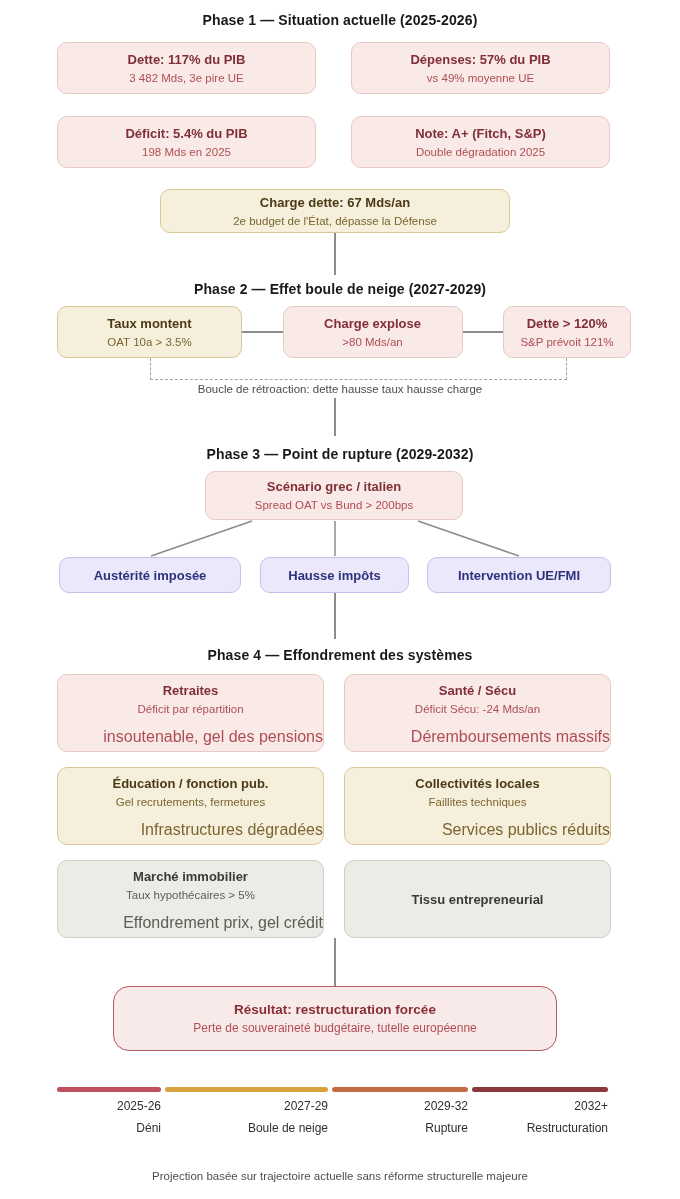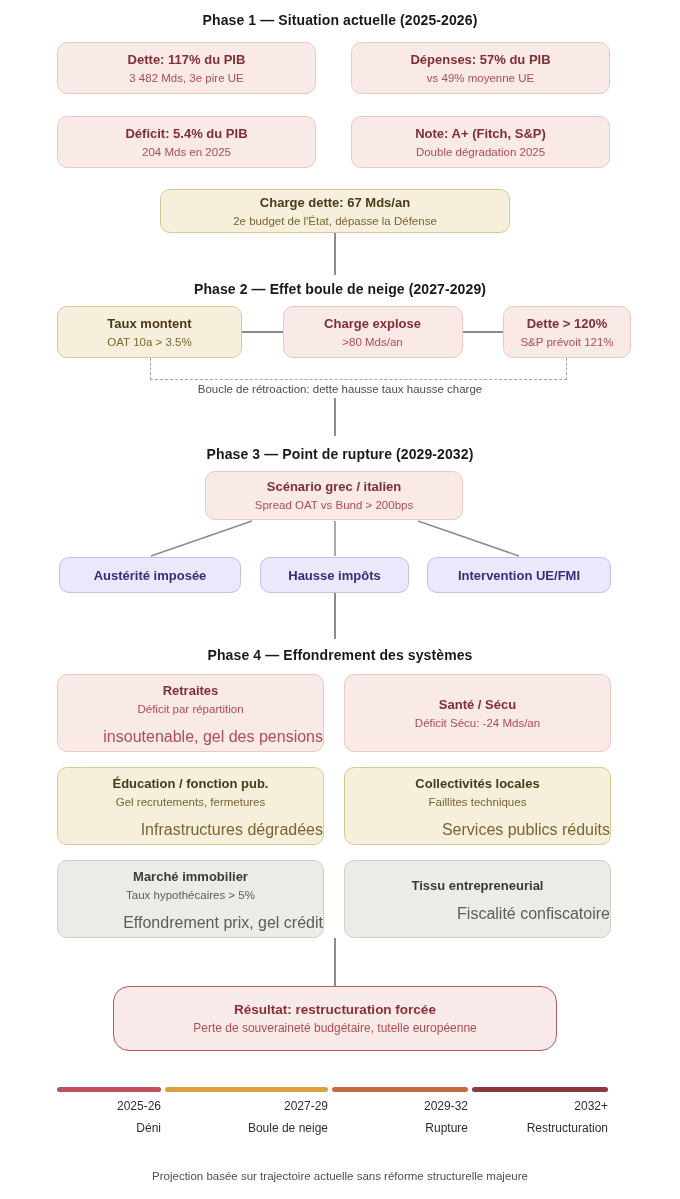--- a/index.html
+++ b/index.html
@@ -122,21 +122,21 @@
     <div class="box pink">
       <div class="t">Dette: 117% du PIB</div>
       <div class="s">3 482 Mds, 3e pire UE</div>
     </div>
     <div class="box pink">
       <div class="t">Dépenses: 57% du PIB</div>
       <div class="s">vs 49% moyenne UE</div>
     </div>
     <div class="box pink">
       <div class="t">Déficit: 5.4% du PIB</div>
-      <div class="s">204 Mds en 2025</div>
+      <div class="s">198 Mds en 2025</div>
     </div>
     <div class="box pink">
       <div class="t">Note: A+ (Fitch, S&amp;P)</div>
       <div class="s">Double dégradation 2025</div>
     </div>
   </div>
 
   <div class="box beige highlight">
     <div class="t">Charge dette: 67 Mds/an</div>
     <div class="s">2e budget de l'État, dépasse la Défense</div>
@@ -199,39 +199,39 @@
 
   <div class="p4grid">
     <div class="box pink">
       <div class="t">Retraites</div>
       <div class="s">Déficit par répartition</div>
       <div class="s2">insoutenable, gel des pensions</div>
     </div>
     <div class="box pink">
       <div class="t">Santé / Sécu</div>
       <div class="s">Déficit Sécu: -24 Mds/an</div>
+      <div class="s2">Déremboursements massifs</div>
     </div>
     <div class="box beige">
       <div class="t">Éducation / fonction pub.</div>
       <div class="s">Gel recrutements, fermetures</div>
       <div class="s2">Infrastructures dégradées</div>
     </div>
     <div class="box beige">
       <div class="t">Collectivités locales</div>
       <div class="s">Faillites techniques</div>
       <div class="s2">Services publics réduits</div>
     </div>
     <div class="box gray">
       <div class="t">Marché immobilier</div>
       <div class="s">Taux hypothécaires &gt; 5%</div>
       <div class="s2">Effondrement prix, gel crédit</div>
     </div>
     <div class="box gray">
       <div class="t">Tissu entrepreneurial</div>
-      <div class="s2">Fiscalité confiscatoire</div>
     </div>
   </div>
 
   <div class="vline v4"></div>
 
   <div class="box result resultbox">
     <div class="t">Résultat: restructuration forcée</div>
     <div class="s">Perte de souveraineté budgétaire, tutelle européenne</div>
   </div>
 

